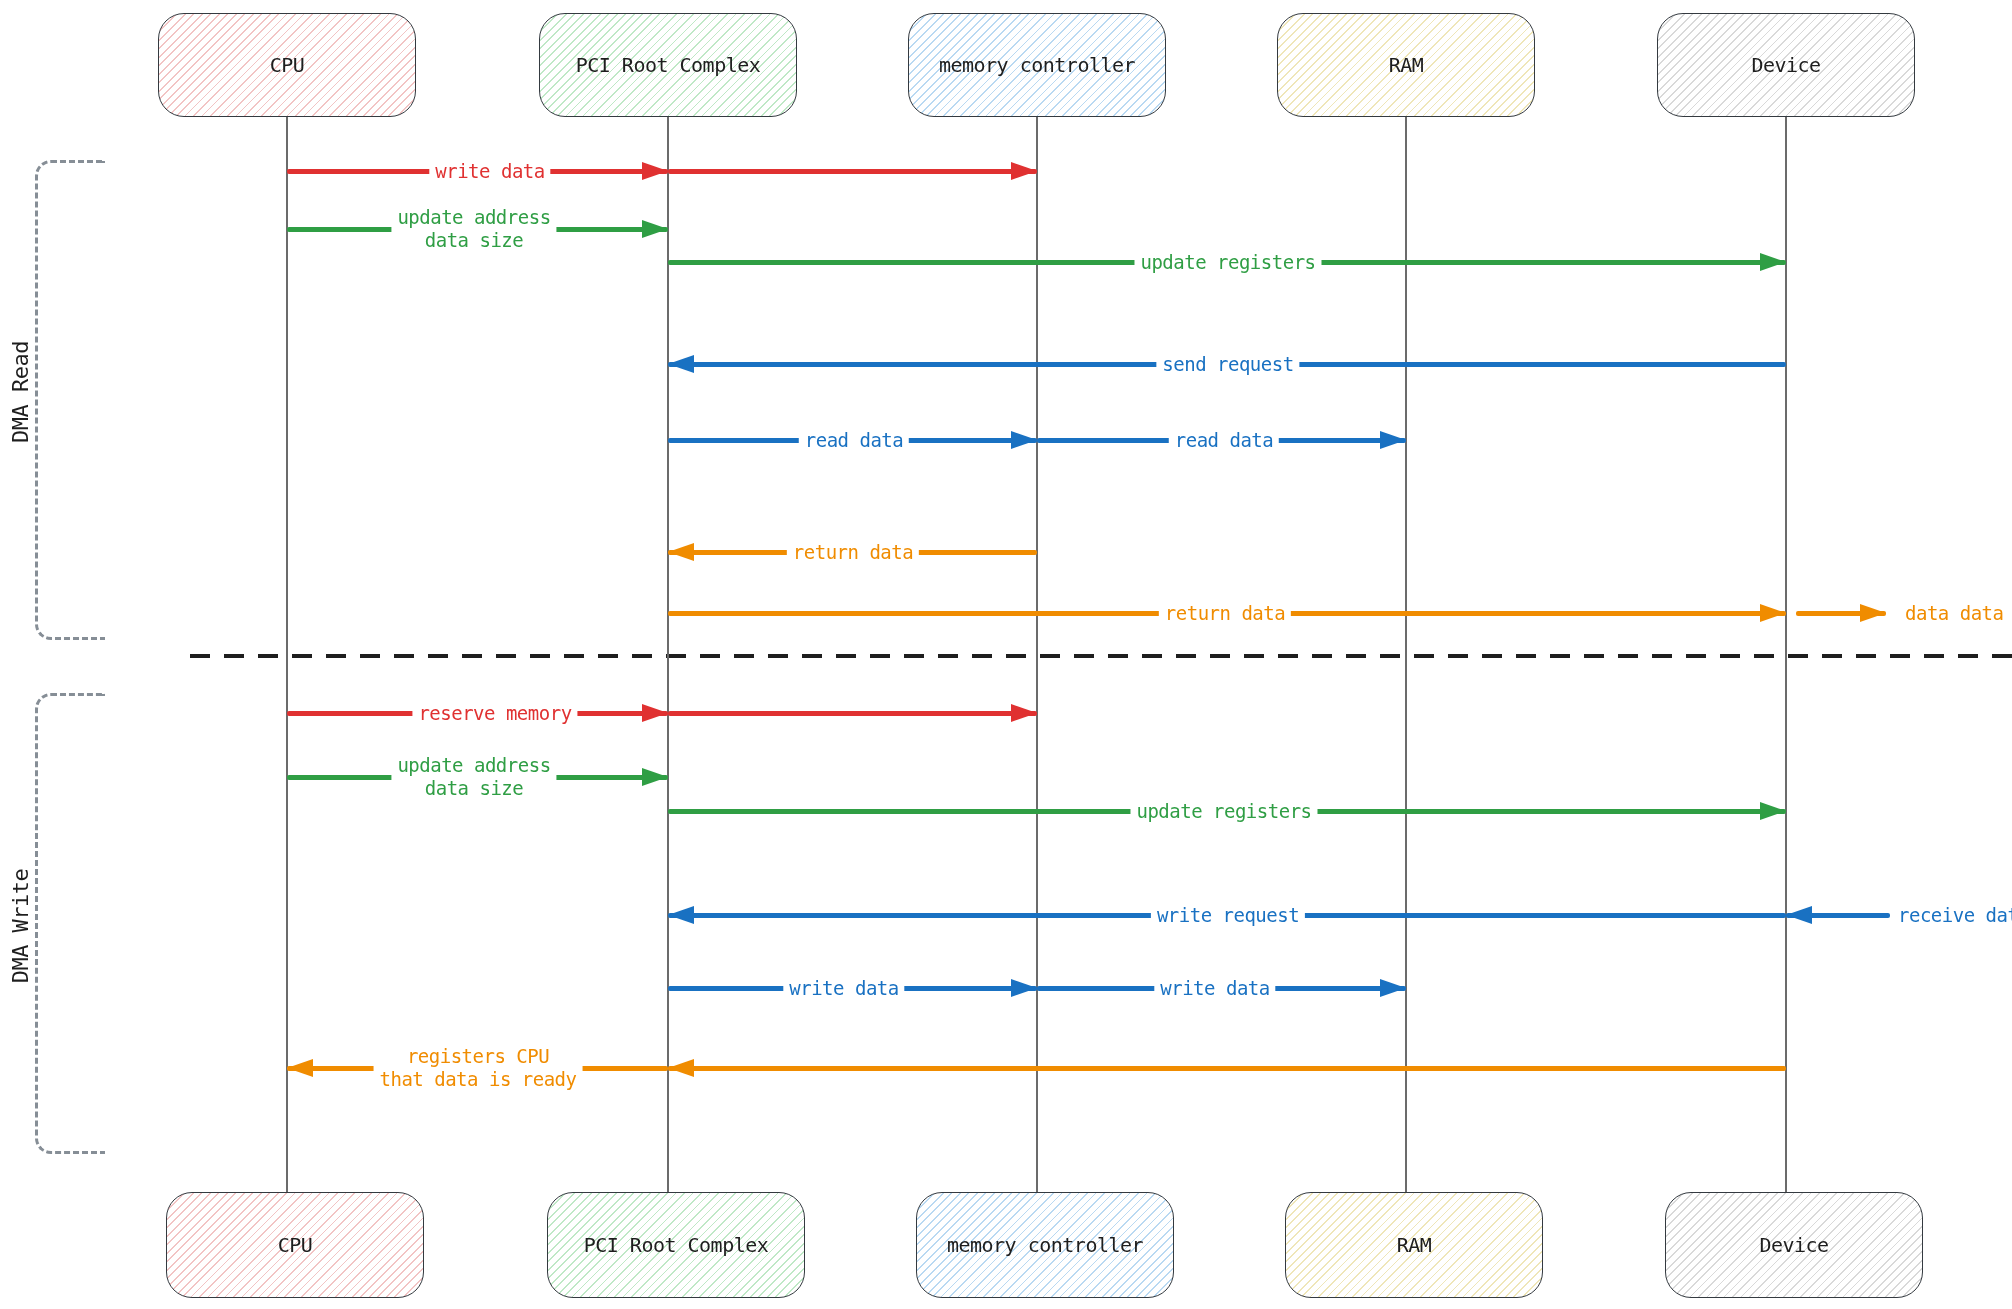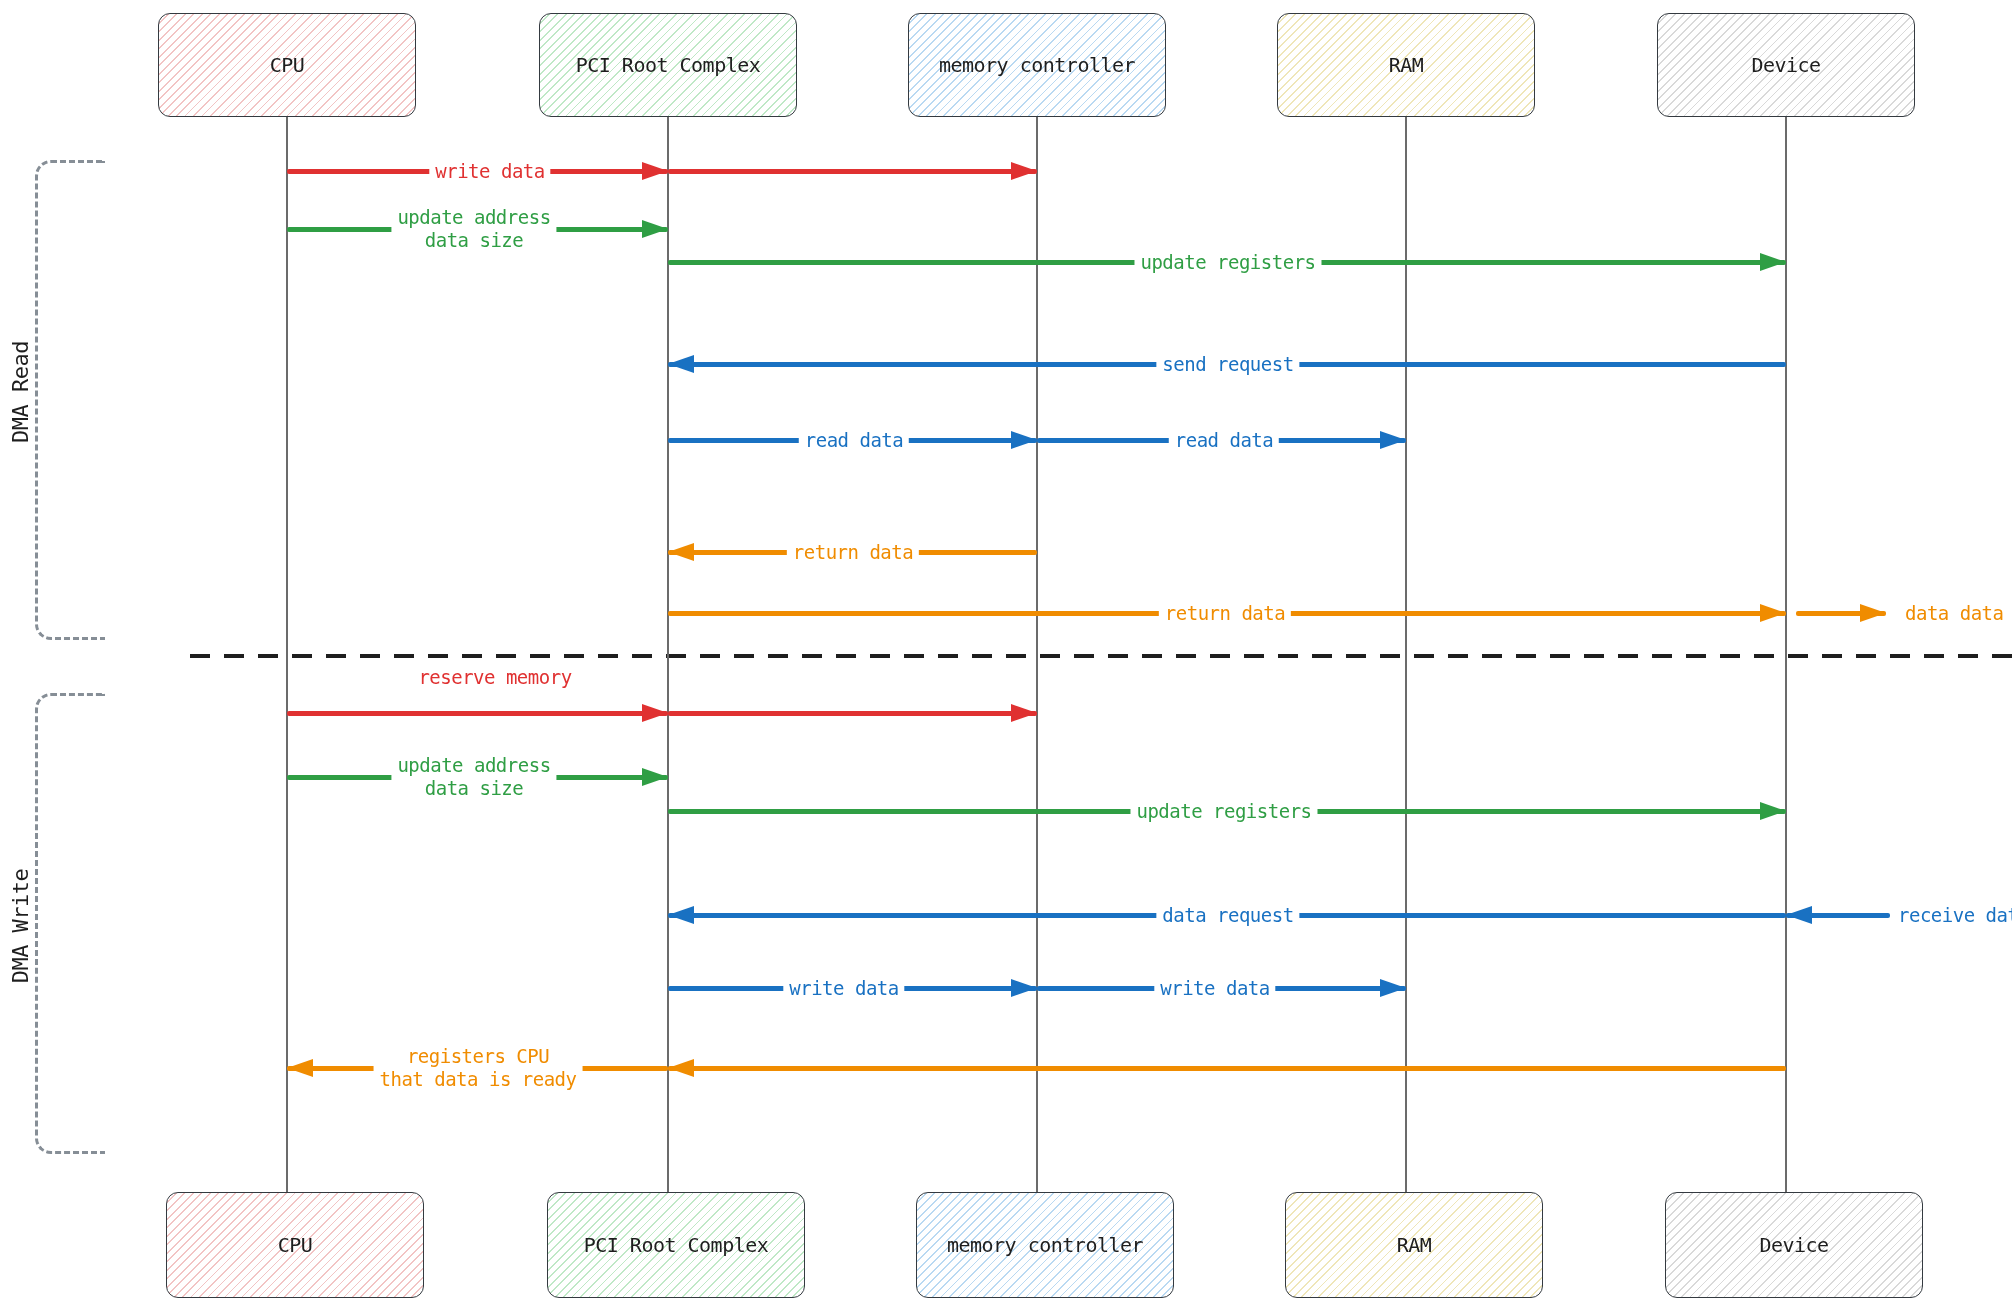--- a/index.html
+++ b/index.html
@@ -1,20 +1,20 @@
 <!DOCTYPE html>
 <html><head>
 <meta charset="utf-8">
 <style>
   html,body{margin:0;padding:0;background:#fff;}
   body{font-family:"DejaVu Sans Mono", monospace;}
   #canvas{position:relative;width:2012px;height:1309px;background:#fff;overflow:hidden;}
 
   .pbox{position:absolute;width:258px;box-sizing:border-box;border:1.6px solid #343a40;
-        border-radius:12px;display:flex;align-items:center;justify-content:center;
+        border-radius:26px;display:flex;align-items:center;justify-content:center;
         font-size:20px;color:#1e1e1e;letter-spacing:-0.5px;background-color:#fff;}
   .pbox.top{top:13px;height:104px;}
   .pbox.bottom{top:1192px;height:106px;}
 
   .lifeline{position:absolute;width:2px;background:#6b6b6b;top:117px;height:1075px;}
 
   .msgline{position:absolute;height:5px;border-radius:2px;}
   .arrowhead{position:absolute;width:26px;height:18px;}
   .arrowhead.right{clip-path:polygon(0 0,100% 50%,0 100%);}
   .arrowhead.left{clip-path:polygon(100% 0,0 50%,100% 100%);}
@@ -110,35 +110,35 @@
     <div class="msgline" style="left: 668px; width: 1118px; top: 610.5px; background: rgb(240, 140, 0);"></div>
     <div class="arrowhead right" style="top: 604px; left: 1760px; background: rgb(240, 140, 0);"></div>
     <div class="msgline" style="left: 1796px; width: 90px; top: 610.5px; background: rgb(240, 140, 0);"></div>
     <div class="arrowhead right" style="top: 604px; left: 1860px; background: rgb(240, 140, 0);"></div>
     <div class="msglabel" style="left: 1225px; top: 613px; color: rgb(240, 140, 0);">return data</div>
     <div class="msglabel plain" style="left: 1903px; top: 613px; color: rgb(240, 140, 0);">data data</div>
     <div class="msgline" style="left: 287px; width: 381px; top: 710.5px; background: rgb(224, 49, 49);"></div>
     <div class="arrowhead right" style="top: 704px; left: 642px; background: rgb(224, 49, 49);"></div>
     <div class="msgline" style="left: 668px; width: 369px; top: 710.5px; background: rgb(224, 49, 49);"></div>
     <div class="arrowhead right" style="top: 704px; left: 1011px; background: rgb(224, 49, 49);"></div>
-    <div class="msglabel" style="left: 495px; top: 677px; color: rgb(224, 49, 49);">reserve memory</div>
+    <div class="msglabel" style="left: 495px; top: 713px; color: rgb(224, 49, 49);">reserve memory</div>
     <div class="msgline" style="left: 287px; width: 381px; top: 774.5px; background: rgb(47, 158, 68);"></div>
     <div class="arrowhead right" style="top: 768px; left: 642px; background: rgb(47, 158, 68);"></div>
     <div class="msglabel" style="left: 474px; top: 777px; color: rgb(47, 158, 68);">
       <div>update address</div>
       <div>data size</div>
     </div>
     <div class="msgline" style="left: 668px; width: 1118px; top: 808.5px; background: rgb(47, 158, 68);"></div>
     <div class="arrowhead right" style="top: 802px; left: 1760px; background: rgb(47, 158, 68);"></div>
     <div class="msglabel" style="left: 1224px; top: 811px; color: rgb(47, 158, 68);">update registers</div>
     <div class="msgline" style="left: 668px; width: 1118px; top: 912.5px; background: rgb(25, 113, 194);"></div>
     <div class="arrowhead left" style="top: 906px; left: 668px; background: rgb(25, 113, 194);"></div>
     <div class="msgline" style="left: 1786px; width: 104px; top: 912.5px; background: rgb(25, 113, 194);"></div>
     <div class="arrowhead left" style="top: 906px; left: 1786px; background: rgb(25, 113, 194);"></div>
-    <div class="msglabel" style="left: 1228px; top: 915px; color: rgb(25, 113, 194);">data request</div>
+    <div class="msglabel" style="left: 1228px; top: 915px; color: rgb(25, 113, 194);">write request</div>
     <div class="msglabel plain" style="left: 1896px; top: 915px; color: rgb(25, 113, 194);">receive data</div>
     <div class="msgline" style="left: 668px; width: 369px; top: 985.5px; background: rgb(25, 113, 194);"></div>
     <div class="arrowhead right" style="top: 979px; left: 1011px; background: rgb(25, 113, 194);"></div>
     <div class="msgline" style="left: 1037px; width: 369px; top: 985.5px; background: rgb(25, 113, 194);"></div>
     <div class="arrowhead right" style="top: 979px; left: 1380px; background: rgb(25, 113, 194);"></div>
     <div class="msglabel" style="left: 844px; top: 988px; color: rgb(25, 113, 194);">write data</div>
     <div class="msglabel" style="left: 1215px; top: 988px; color: rgb(25, 113, 194);">write data</div>
     <div class="msgline" style="left: 287px; width: 381px; top: 1065.5px; background: rgb(240, 140, 0);"></div>
     <div class="arrowhead left" style="top: 1059px; left: 287px; background: rgb(240, 140, 0);"></div>
     <div class="msgline" style="left: 668px; width: 1118px; top: 1065.5px; background: rgb(240, 140, 0);"></div>

